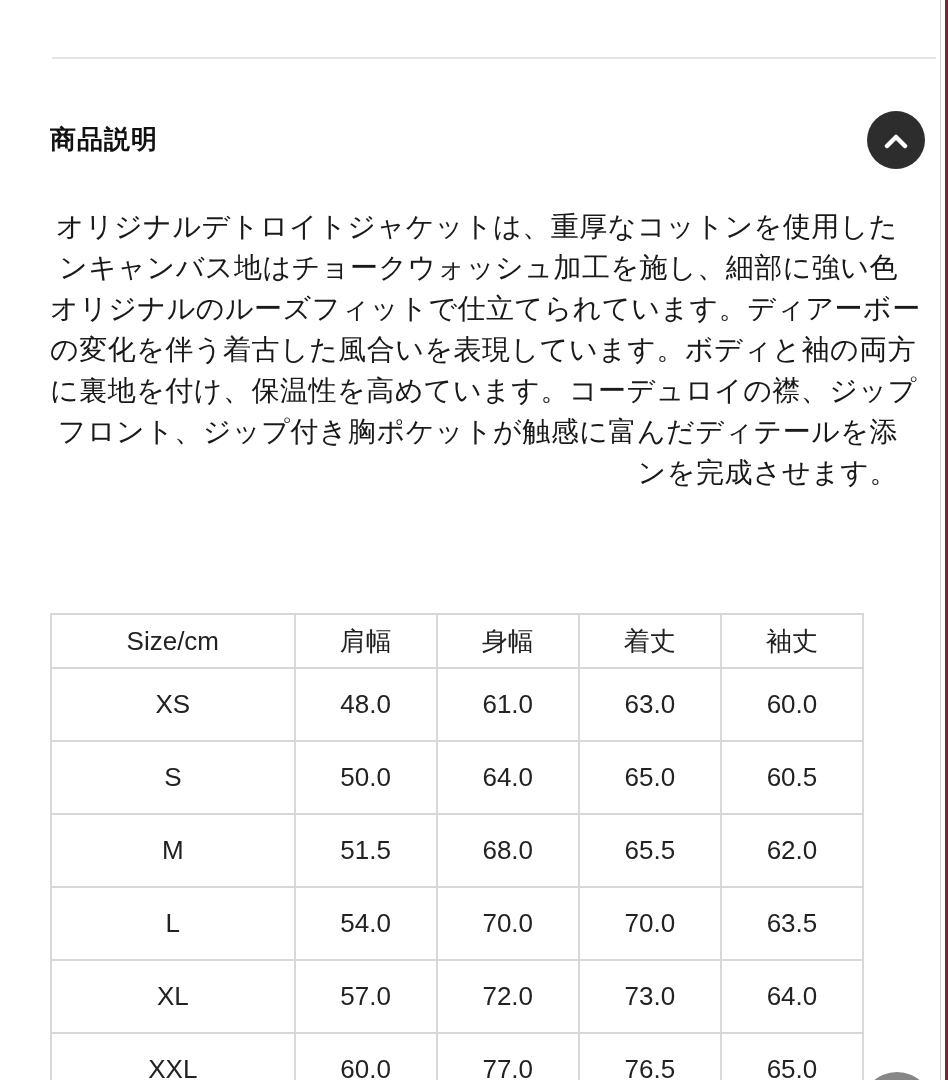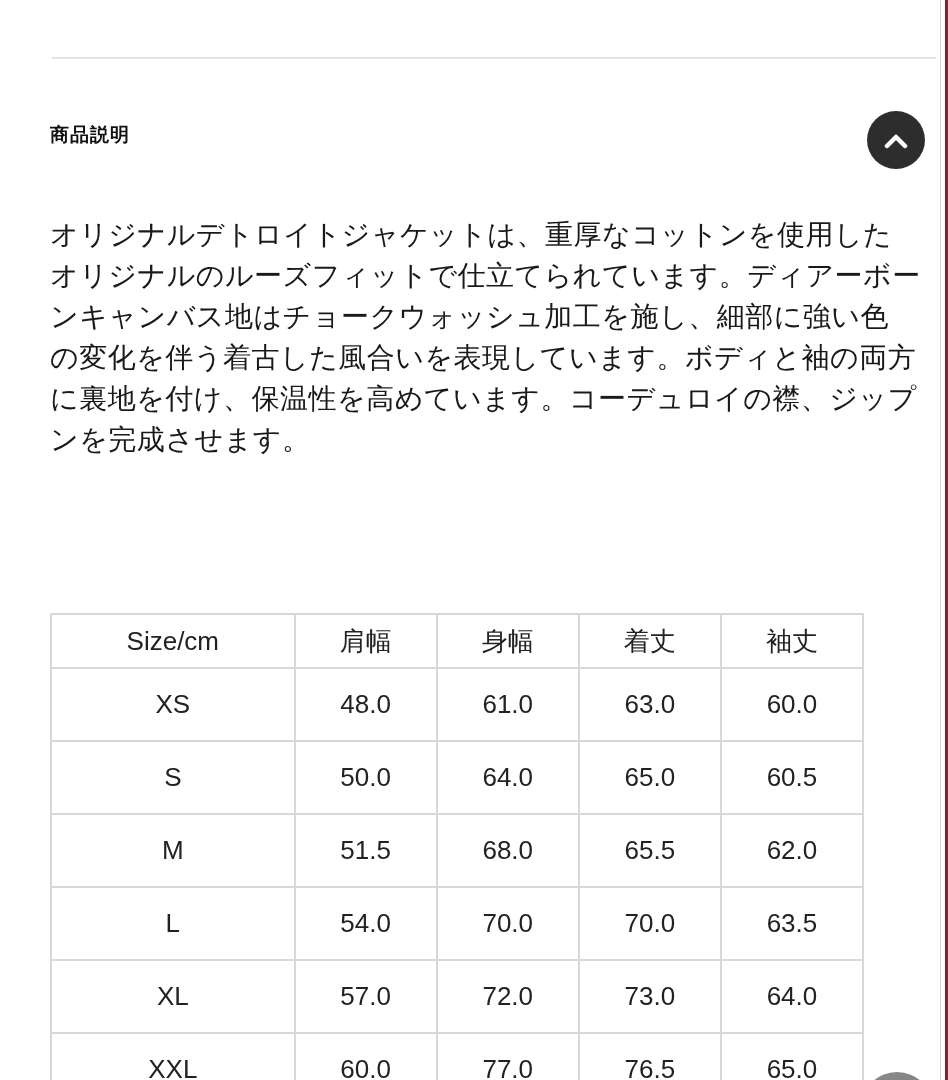--- a/index.html
+++ b/index.html
@@ -12,33 +12,33 @@
   }
   .page { position: relative; width: 948px; height: 1080px; background: #fff; }
 
   .top-divider {
     position: absolute; left: 52px; top: 57px;
     width: 884px; height: 2px; background: #e4e4e4;
   }
 
   .section-title {
     position: absolute; left: 50px; top: 122px;
-    font-size: 19px; font-weight: 700; color: #111;
+    font-size: 26px; font-weight: 700; color: #111;
     letter-spacing: 1px;
   }
 
   .scroll-top {
     position: absolute; left: 867px; top: 111px;
     width: 58px; height: 58px; border-radius: 50%;
     background: #2d2d2d; border: none; cursor: pointer;
     display: flex; align-items: center; justify-content: center;
   }
   .scroll-top .chevron { display: block; margin-top: 2px; line-height: 0; }
 
-  .description { position: absolute; left: 50px; top: 214px; width: 848px; }
+  .description { position: absolute; left: 50px; top: 206px; width: 848px; text-align: right; }
   .description .line {
     display: block; white-space: nowrap;
     font-size: 28px; line-height: 41px; color: #191919;
     letter-spacing: 0.5px;
   }
 
   .size-table {
     position: absolute; left: 50px; top: 613px;
     width: 814px; border-collapse: collapse; table-layout: fixed;
     background: #fff;
@@ -80,24 +80,25 @@
   <button class="scroll-top" aria-label="scroll to top">
     <span class="chevron">
       <svg width="24" height="16" viewBox="0 0 24 16" xmlns="http://www.w3.org/2000/svg">
         <path d="M3 13 L12 4 L21 13" stroke="#ffffff" stroke-width="4.5" fill="none" stroke-linecap="round" stroke-linejoin="round"></path>
       </svg>
     </span>
   </button>
 
   <div class="description">
     <span class="line">オリジナルデトロイトジャケットは、重厚なコットンを使用した</span>
+    <span class="line">ンキャンバス地はチョークウォッシュ加工を施し、細部に強い色</span>
     <span class="line">オリジナルのルーズフィットで仕立てられています。ディアーボー</span>
-    <span class="line">ンキャンバス地はチョークウォッシュ加工を施し、細部に強い色</span>
     <span class="line">の変化を伴う着古した風合いを表現しています。ボディと袖の両方</span>
     <span class="line">に裏地を付け、保温性を高めています。コーデュロイの襟、ジップ</span>
+    <span class="line">フロント、ジップ付き胸ポケットが触感に富んだディテールを添</span>
     <span class="line">ンを完成させます。</span>
   </div>
 
   <table class="size-table">
     <thead>
       <tr>
         <th class="col-size">Size/cm</th>
         <th class="col-m">肩幅</th>
         <th class="col-m">身幅</th>
         <th class="col-m">着丈</th>

